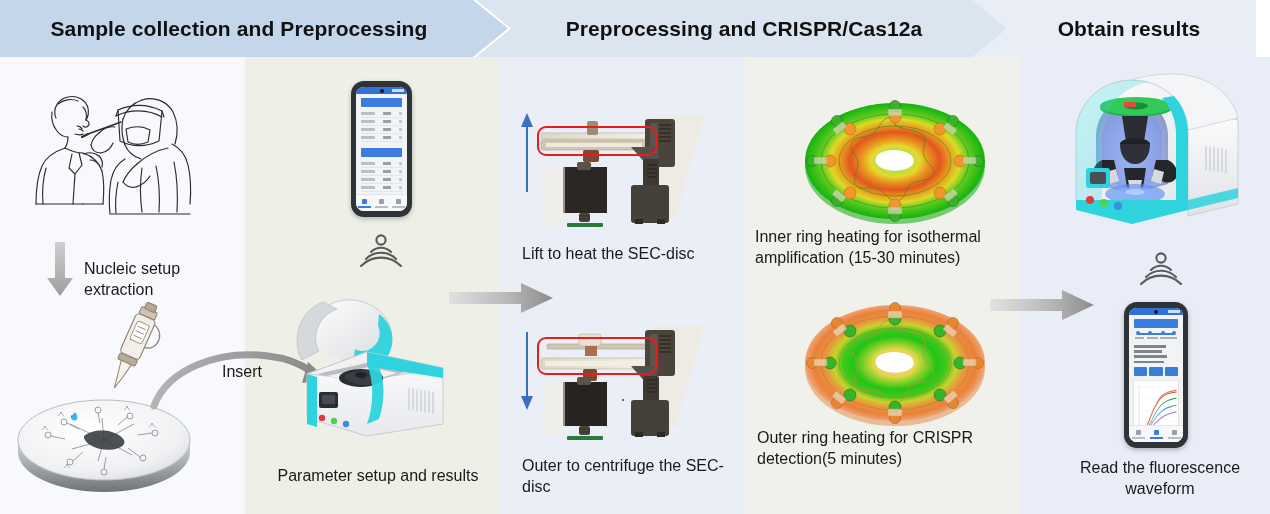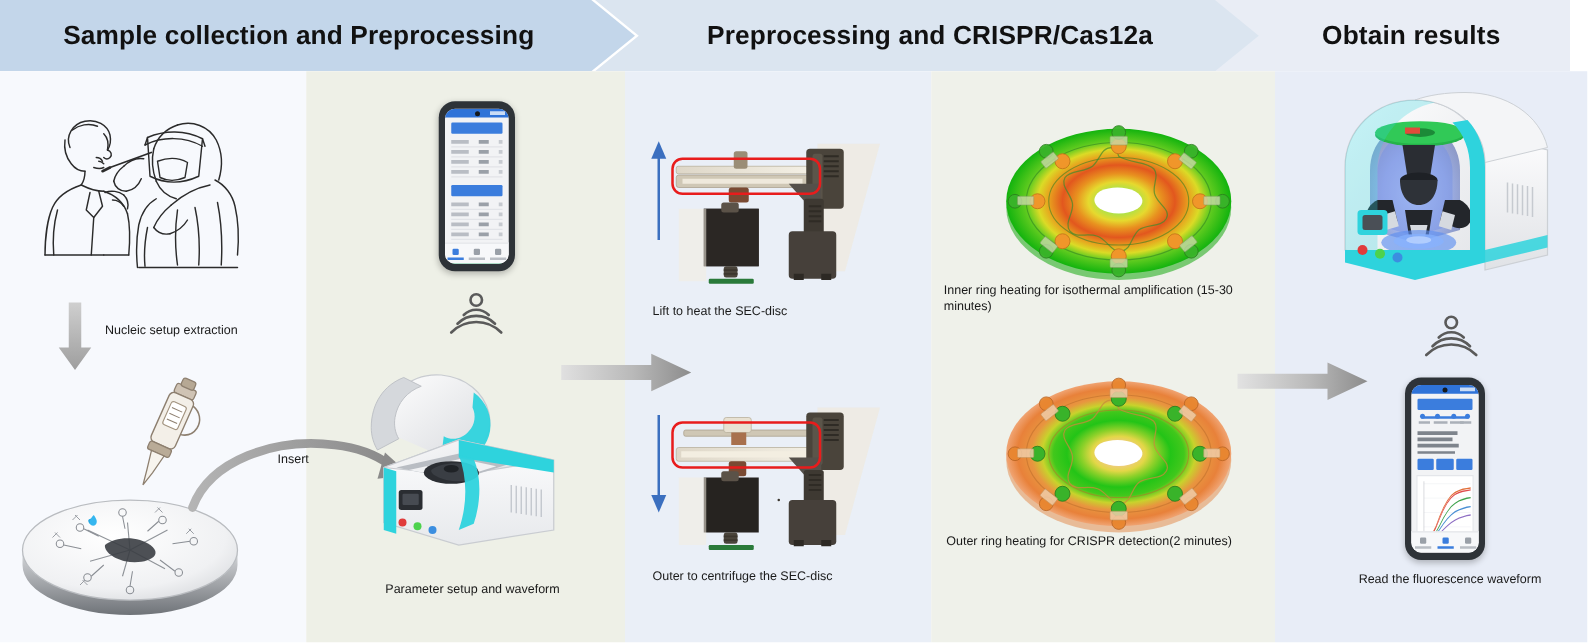--- a/index.html
+++ b/index.html
@@ -31,21 +31,21 @@
   
   #panels{position:absolute;left:0;top:57px;width:1270px;height:457px;}
   .panel{position:absolute;top:0;height:457px;}
   #p1{left:0;width:245px;background:#f7f9fd;}
   #p2{left:245px;width:255px;background:#eef0e7;}
   #p3{left:500px;width:245px;background:#eaeff7;}
   #p4{left:745px;width:275px;background:#eff1ea;}
   #p5{left:1020px;width:250px;background:#e8edf7;}
 
   .cap{
-    position:absolute;font-size:10px;color:#1a1a1a;
+    position:absolute;font-size:16px;color:#1a1a1a;
     line-height:1.32;text-align:left;
   }
 
   
   .art{position:absolute;}
   svg{display:block;overflow:visible;}
 
   
   .downarrow{position:absolute;}
 
@@ -379,21 +379,21 @@
 
       <circle cx="39" cy="126" r="3.2" fill="#e03b3b"></circle>
       <circle cx="51" cy="129" r="3.2" fill="#4dd24d"></circle>
       <circle cx="63" cy="132" r="3.2" fill="#3b8ee0"></circle>
 
       <g stroke="#c2c6cc" stroke-width="1.1">
         <path d="M126 96v22M130 96.6v22M134 97.2v22M138 97.8v22M142 98.4v22M146 99v22M150 99.6v22"></path>
       </g>
     </svg>
   </div>
-  <div class="cap" style="left:258px;top:465px;width:240px;text-align:center;">Parameter setup and waveform</div>
+  <div class="cap" style="left:258px;top:465px;width:240px;text-align:center;">Parameter setup and results</div>
 
   <div class="art" style="left:449px;top:281px;">
     <svg width="105" height="34" viewBox="0 0 105 34">
       <defs>
         <linearGradient id="ga1" x1="0" y1="0" x2="1" y2="0">
           <stop offset="0%" stop-color="#e0e0e0"></stop>
             <stop offset="55%" stop-color="#b9b9b9"></stop>
           <stop offset="100%" stop-color="#8c8c8c"></stop>
         </linearGradient>
       </defs>
@@ -608,21 +608,21 @@
         <rect x="144" y="30" width="13" height="7" rx="1" transform="rotate(38 150 33)"></rect>
         <rect x="163" y="62" width="13" height="7" rx="1"></rect>
         <rect x="144" y="97" width="13" height="7" rx="1" transform="rotate(-38 150 100)"></rect>
         <rect x="88" y="112" width="14" height="7" rx="1"></rect>
         <rect x="33" y="97" width="13" height="7" rx="1" transform="rotate(38 39 100)"></rect>
         <rect x="14" y="62" width="13" height="7" rx="1"></rect>
         <rect x="33" y="30" width="13" height="7" rx="1" transform="rotate(-38 39 33)"></rect>
       </g>
     </svg>
   </div>
-  <div class="cap" style="left:757px;top:427px;width:262px;">Outer ring heating for CRISPR detection(2 minutes)</div>
+  <div class="cap" style="left:757px;top:427px;width:262px;">Outer ring heating for CRISPR detection(5 minutes)</div>
 
   <div class="art" style="left:990px;top:288px;">
     <svg width="105" height="34" viewBox="0 0 105 34">
       <defs>
         <linearGradient id="ga2" x1="0" y1="0" x2="1" y2="0">
           <stop offset="0%" stop-color="#e2e2e2"></stop>
             <stop offset="55%" stop-color="#bababa"></stop>
           <stop offset="100%" stop-color="#8c8c8c"></stop>
         </linearGradient>
       </defs>

